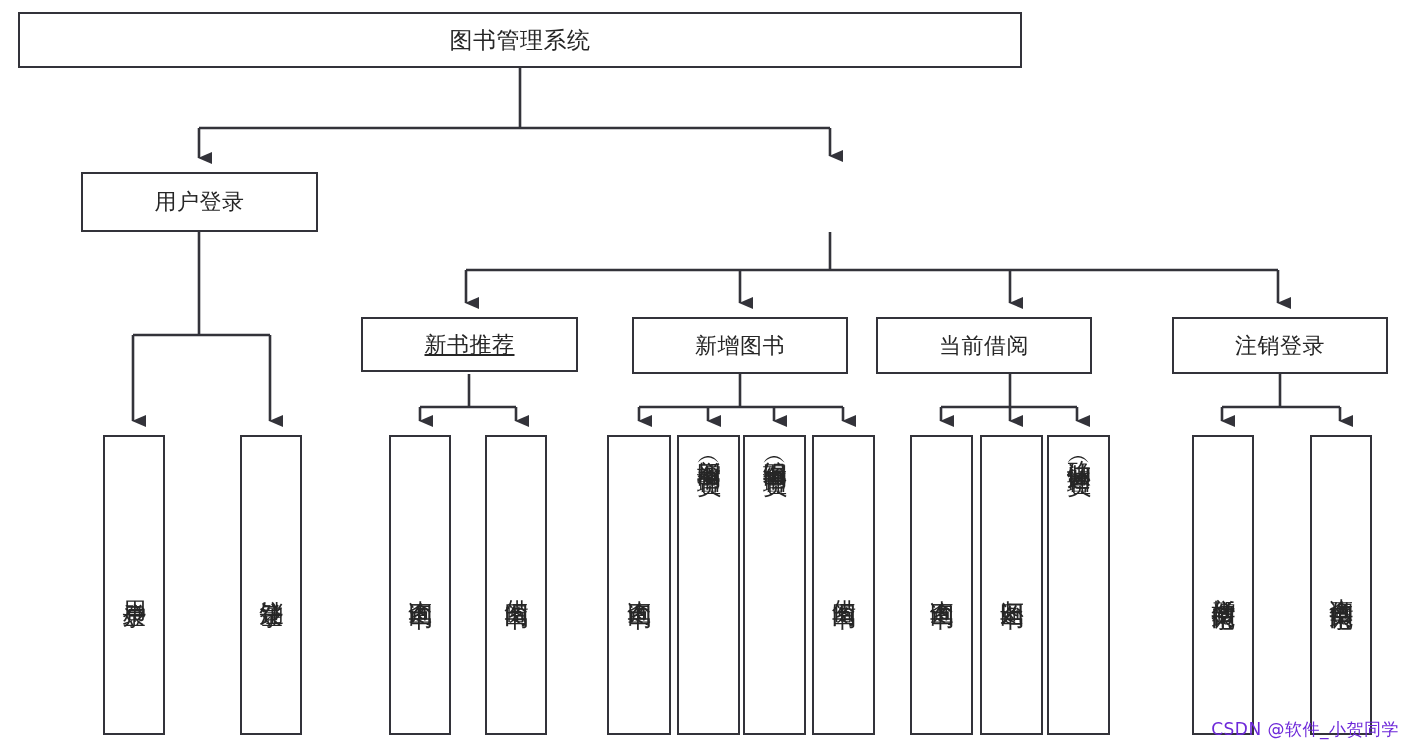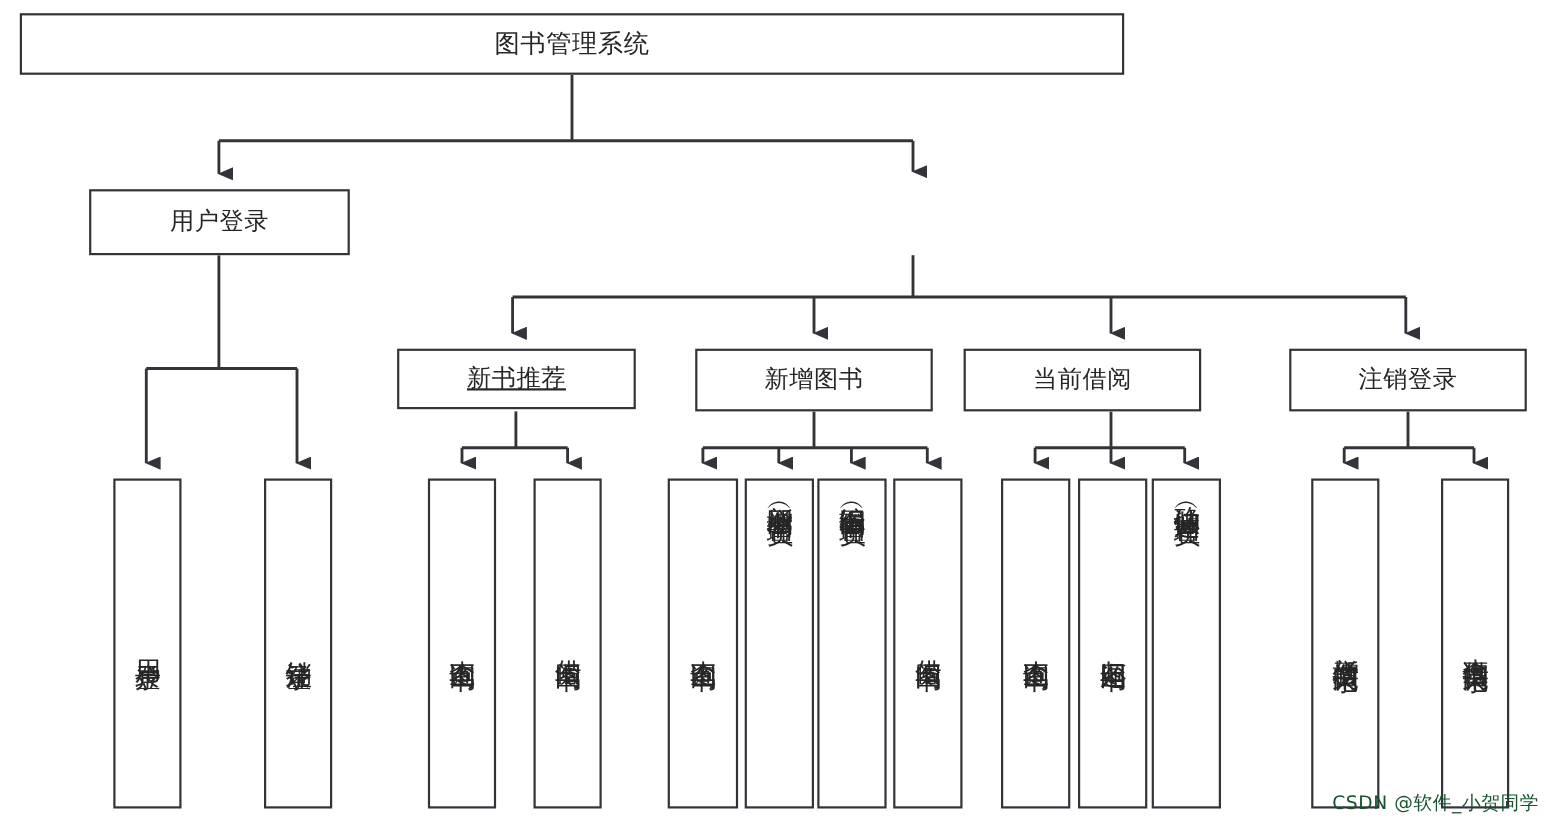--- a/index.html
+++ b/index.html
@@ -65,21 +65,21 @@
   }
   .node.v.center {
     align-items: center;
     padding-top: 0;
   }
   .watermark {
     position: absolute;
     right: 6px;
     bottom: 6px;
     font-size: 17px;
-    color: #14532d;
+    color: #6d28d9;
     letter-spacing: 0.5px;
     z-index: 5;
     white-space: nowrap;
     font-family: "DejaVu Sans", "Liberation Sans", sans-serif;
   }
 </style>
 </head>
 <body>
 
 <div id="canvas">

